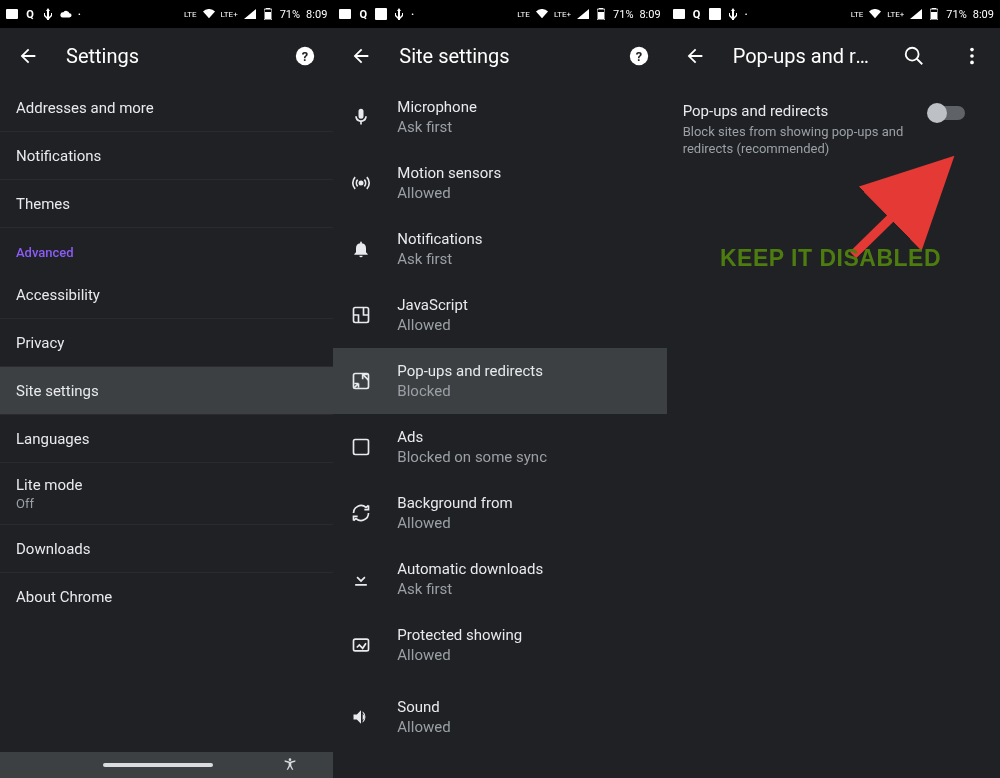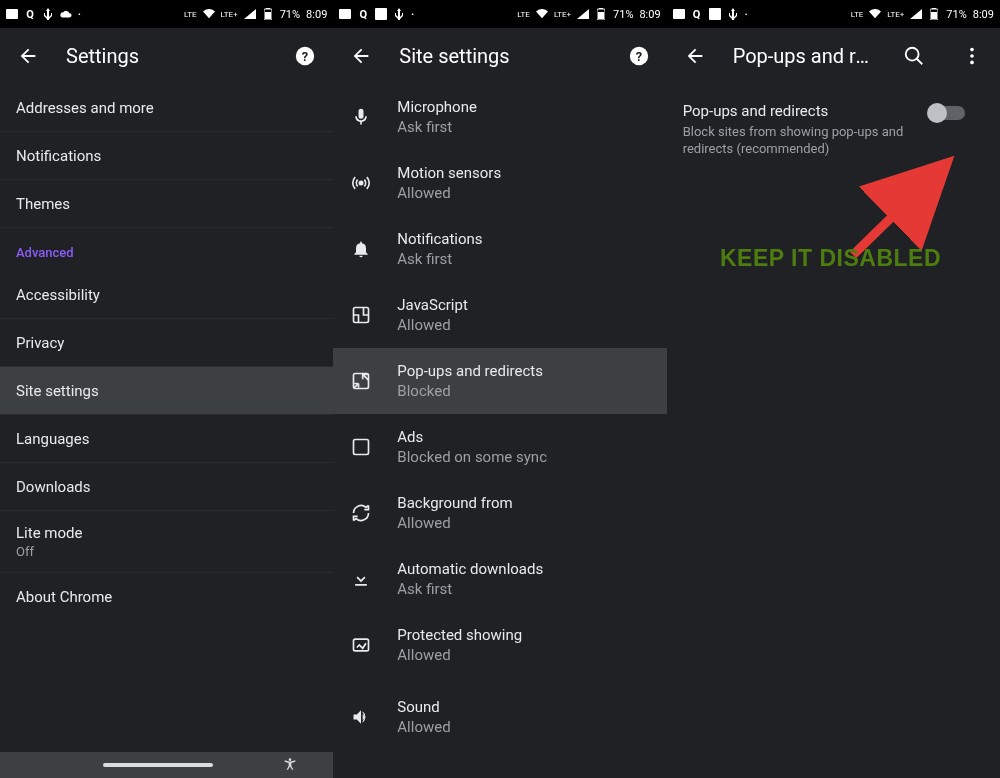--- a/index.html
+++ b/index.html
@@ -134,25 +134,25 @@
       <div class="settings-row">
           <span class="title">Privacy</span>
         </div>
       <div class="settings-row selected">
           <span class="title">Site settings</span>
         </div>
       <div class="settings-row">
           <span class="title">Languages</span>
         </div>
       <div class="settings-row">
-          <span class="title">Downloads</span>
-        </div>
-      <div class="settings-row">
           <span class="title">Lite mode</span>
           <span class="sub">Off</span>
+        </div>
+      <div class="settings-row">
+          <span class="title">Downloads</span>
         </div>
       <div class="settings-row" style="border-bottom:none">
           <span class="title">About Chrome</span>
         </div>
     </div>
   </div>
   <div class="nav-bar" style="left:0">
     <span></span>
     <div class="nav-pill"></div>
     <div class="nav-acc">

